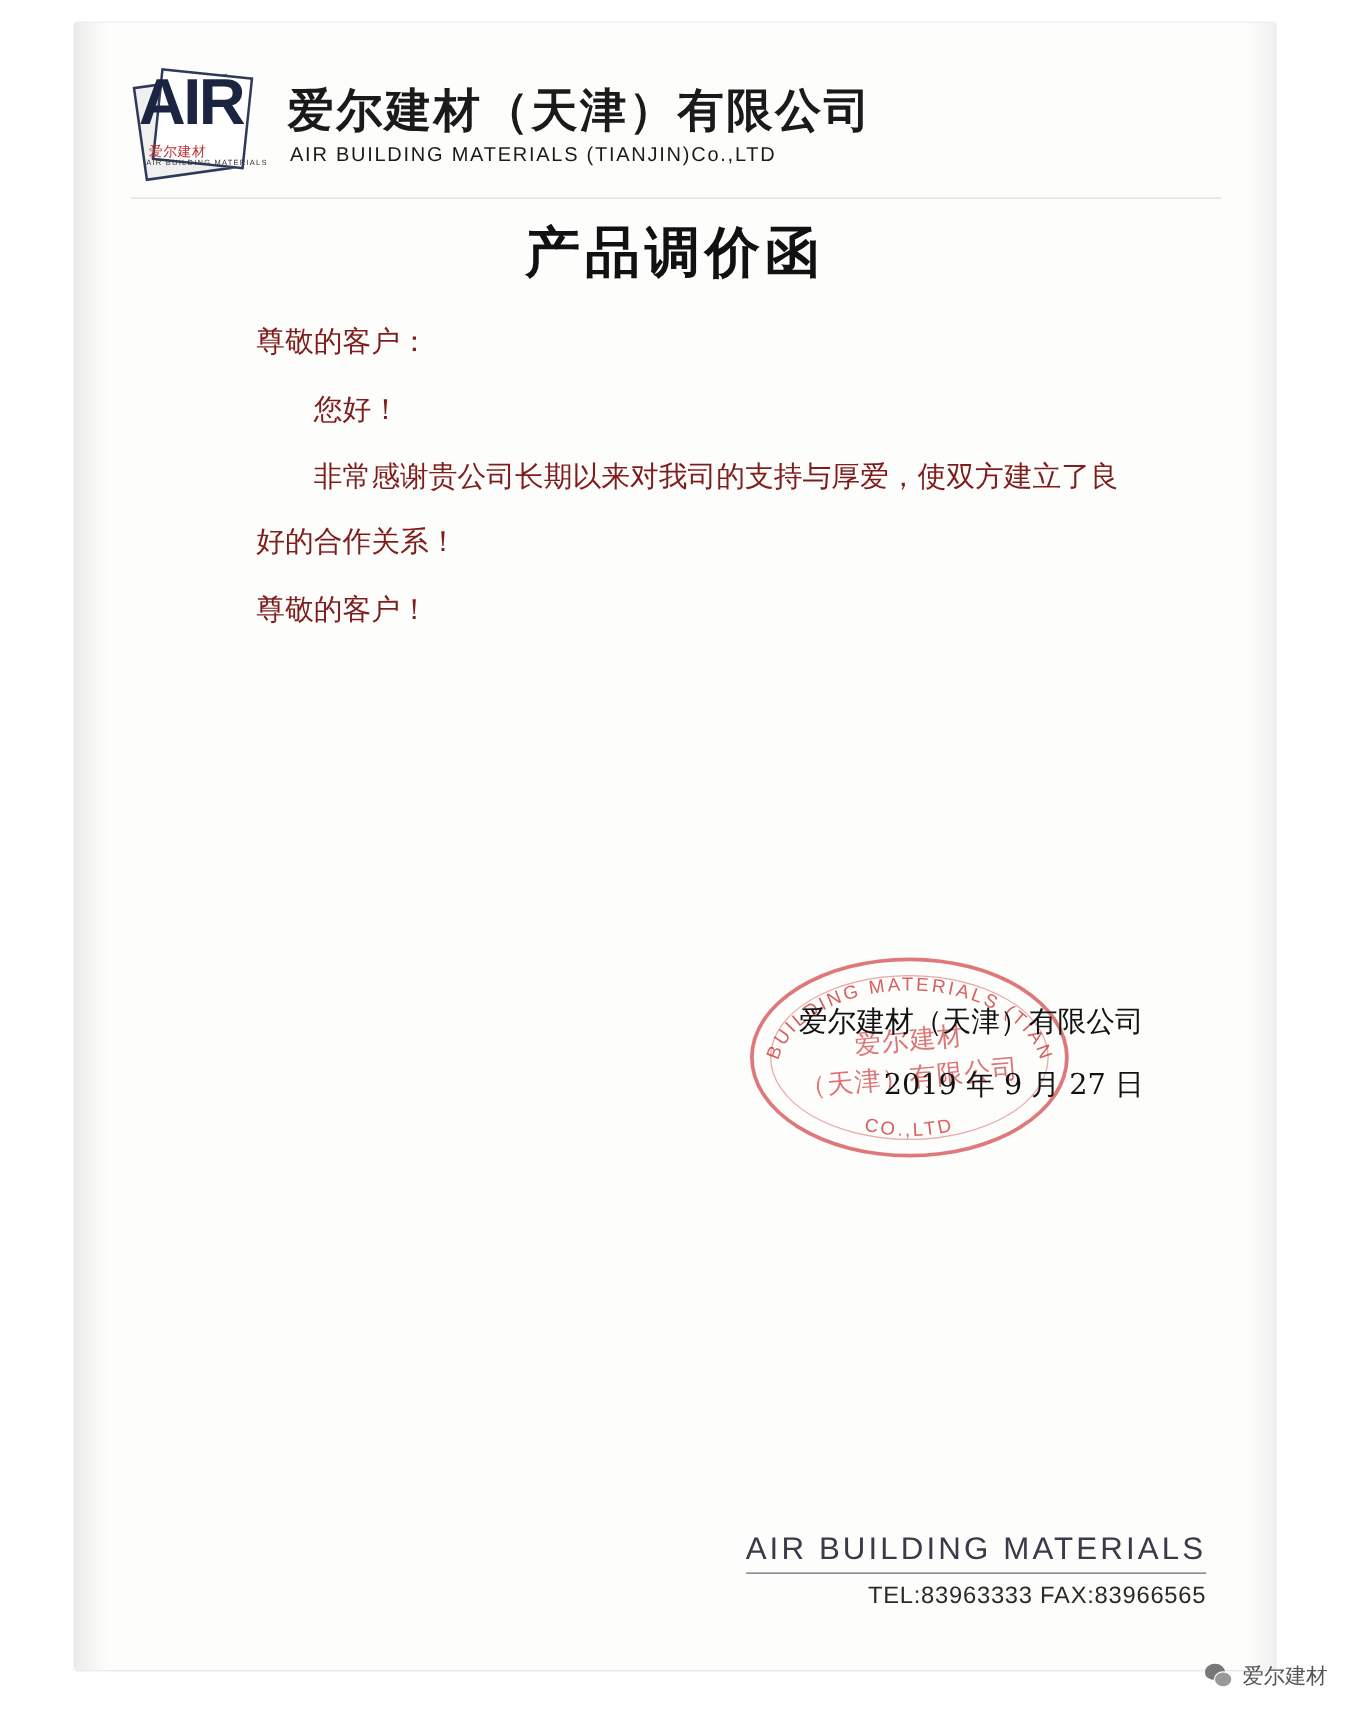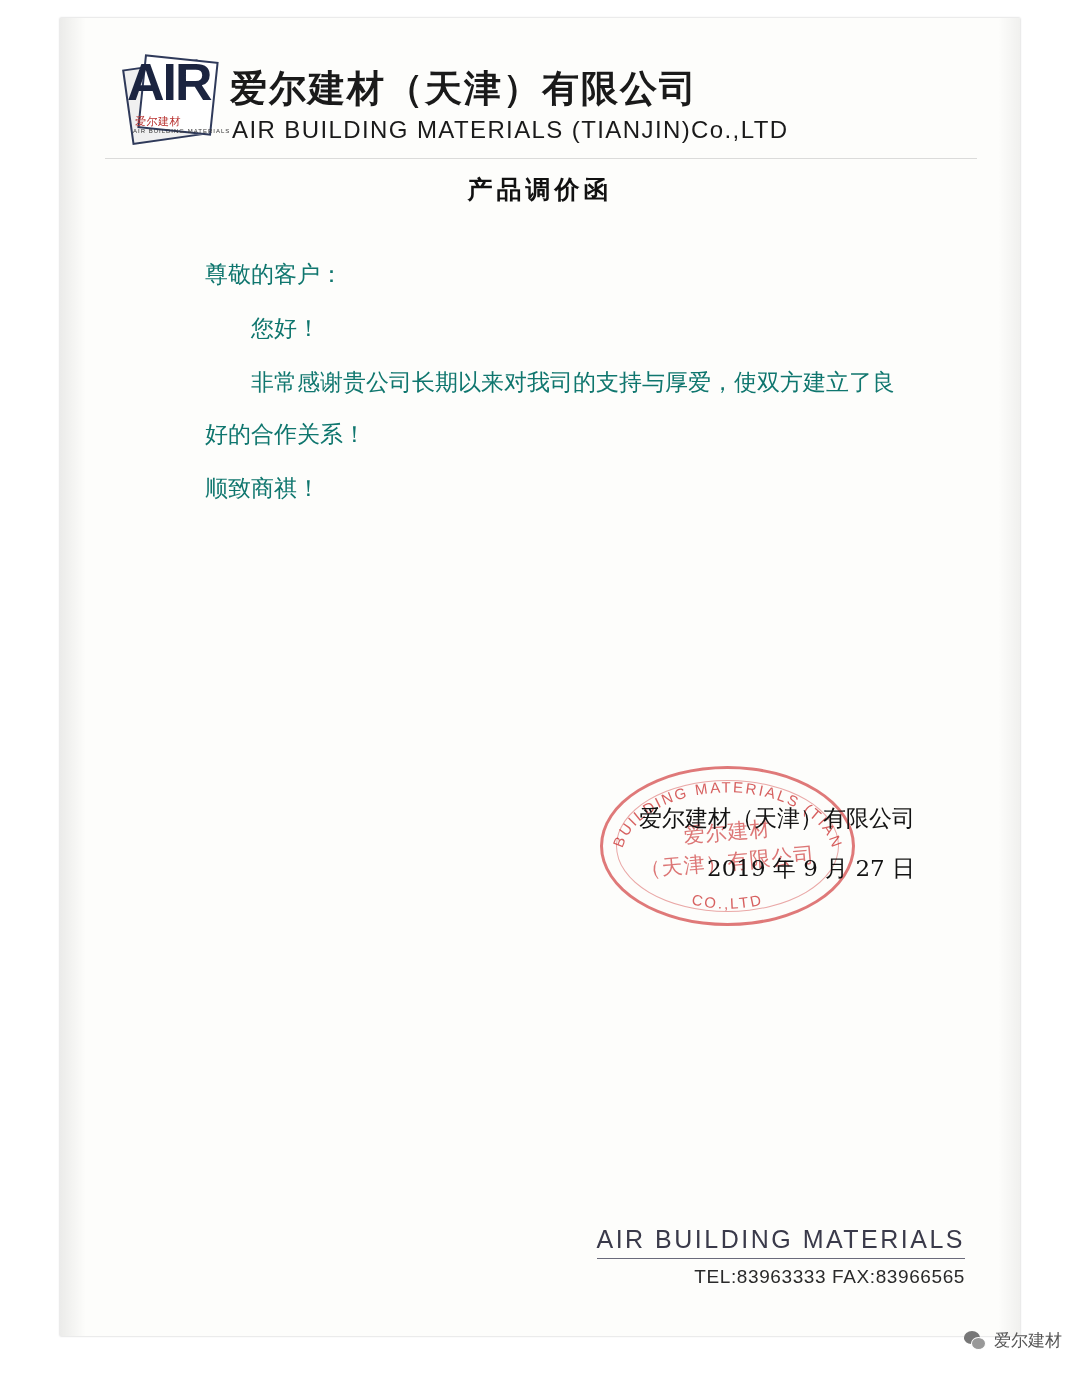--- a/index.html
+++ b/index.html
@@ -46,21 +46,21 @@
   
   .letterhead {
     position: absolute;
     left: 45px;
     top: 28px;
     width: 700px;
     height: 108px;
   }
   .logo-mark {
     position: absolute;
-    left: 16px;
+    left: 0;
     top: 4px;
     width: 108px;
     height: 96px;
   }
   .logo-sq {
     position: absolute;
     left: 6px;
     top: 14px;
     width: 72px;
     height: 72px;
@@ -117,21 +117,21 @@
     font-weight: bold;
     letter-spacing: 2px;
     color: #1a1a1a;
     white-space: nowrap;
     font-family: "DejaVu Sans", "Liberation Sans", sans-serif;
   }
   .company-en {
     position: absolute;
     left: 127px;
     top: 70px;
-    font-size: 24px;
+    font-size: 16px;
     letter-spacing: 1.4px;
     color: #1a1a1a;
     white-space: nowrap;
     font-family: "Liberation Sans", sans-serif;
   }
   .header-rule {
     position: absolute;
     left: 45px;
     top: 140px;
     width: 872px;
@@ -139,34 +139,34 @@
     border-top: 1px solid rgba(120,120,120,0.25);
   }
 
   
   .doc-title {
     position: absolute;
     left: 0;
     top: 155px;
     width: 960px;
     text-align: center;
-    font-size: 25px;
+    font-size: 44px;
     font-weight: bold;
     letter-spacing: 4px;
     color: #111;
     font-family: "DejaVu Serif", "Liberation Serif", serif;
   }
   .doc-body {
     position: absolute;
     left: 145px;
     top: 230px;
     width: 690px;
     font-size: 23px;
     line-height: 52px;
-    color: #0f766e;
+    color: #7f1d1d;
     text-align: justify;
     font-family: "DejaVu Serif", "Liberation Serif", serif;
   }
   .doc-body p {
     margin: 0 0 2px 0;
   }
   .indent {
     text-indent: 2em;
   }
   .uline {
@@ -321,21 +321,21 @@
     <div class="company-en">AIR BUILDING MATERIALS (TIANJIN)Co.,LTD</div>
   </div>
   <div class="header-rule"></div>
 
   <div class="doc-title">产品调价函</div>
 
   <div class="doc-body">
     <p>尊敬的客户：</p>
     <p class="indent">您好！</p>
     <p class="indent">非常感谢贵公司长期以来对我司的支持与厚爱，使双方建立了良好的合作关系！</p>
-    <p>顺致商祺！</p>
+    <p>尊敬的客户！</p>
   </div>
 
   <div class="stamp">
     <div class="stamp-ellipse"></div>
     <div class="stamp-ellipse inner"></div>
     <svg class="stamp-arc-text" viewBox="0 0 255 160">
       <defs>
         <path id="arcTop" d="M 22,86 A 106,66 0 0 1 233,86"></path>
         <path id="arcBottom" d="M 40,104 A 92,56 0 0 0 215,104"></path>
       </defs>

